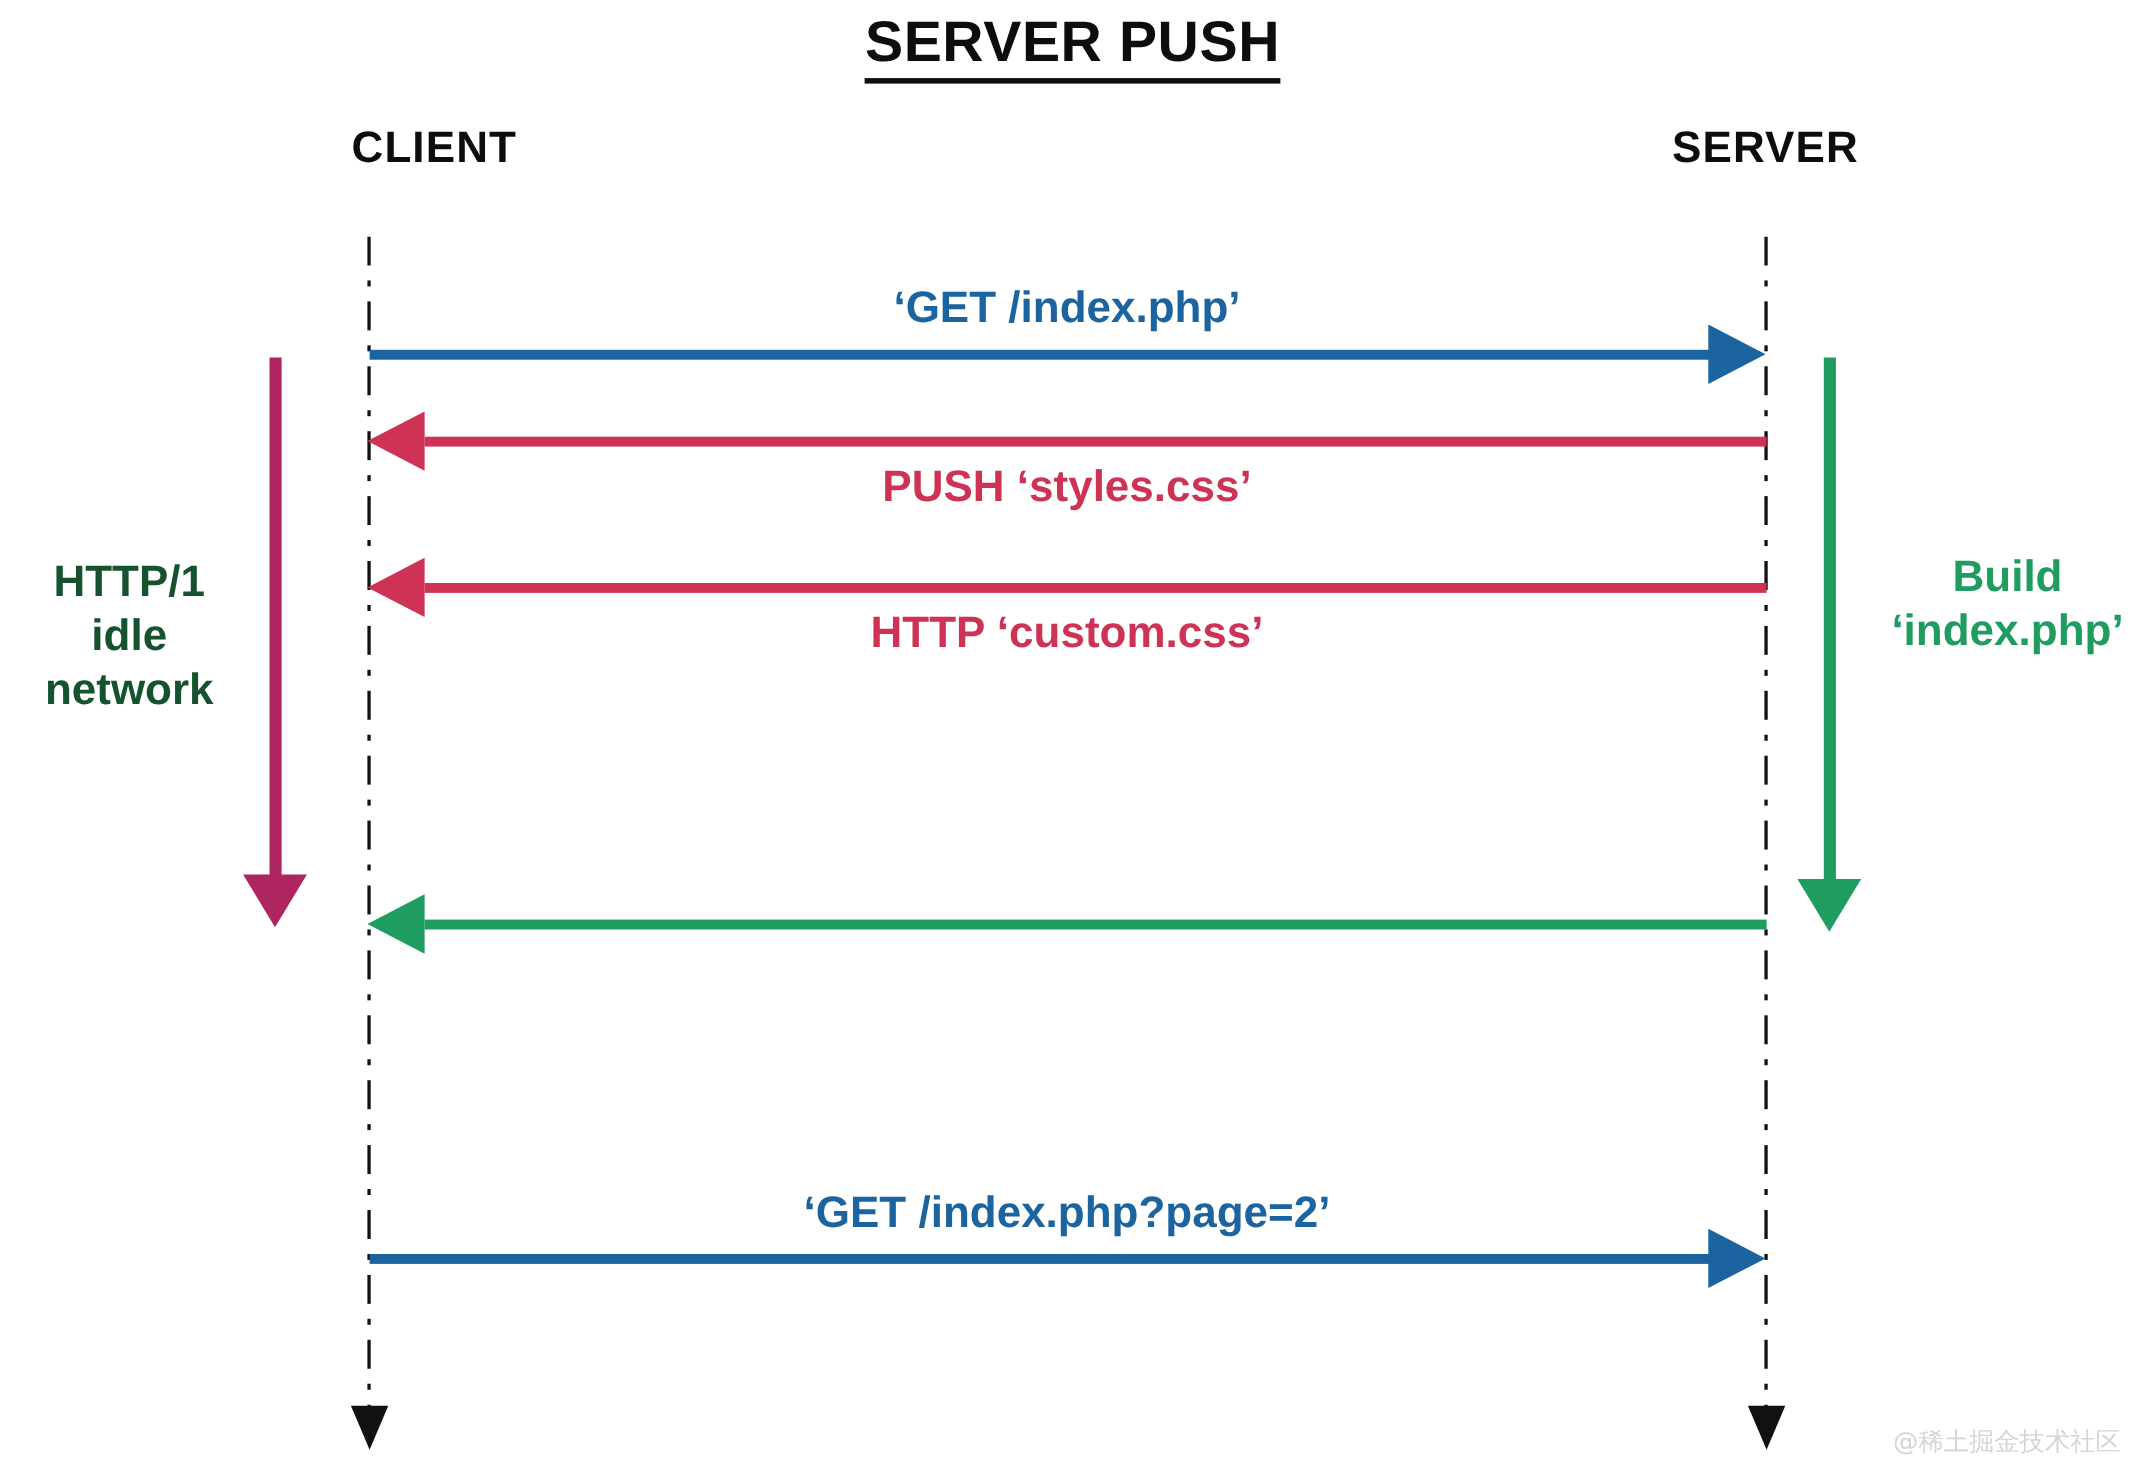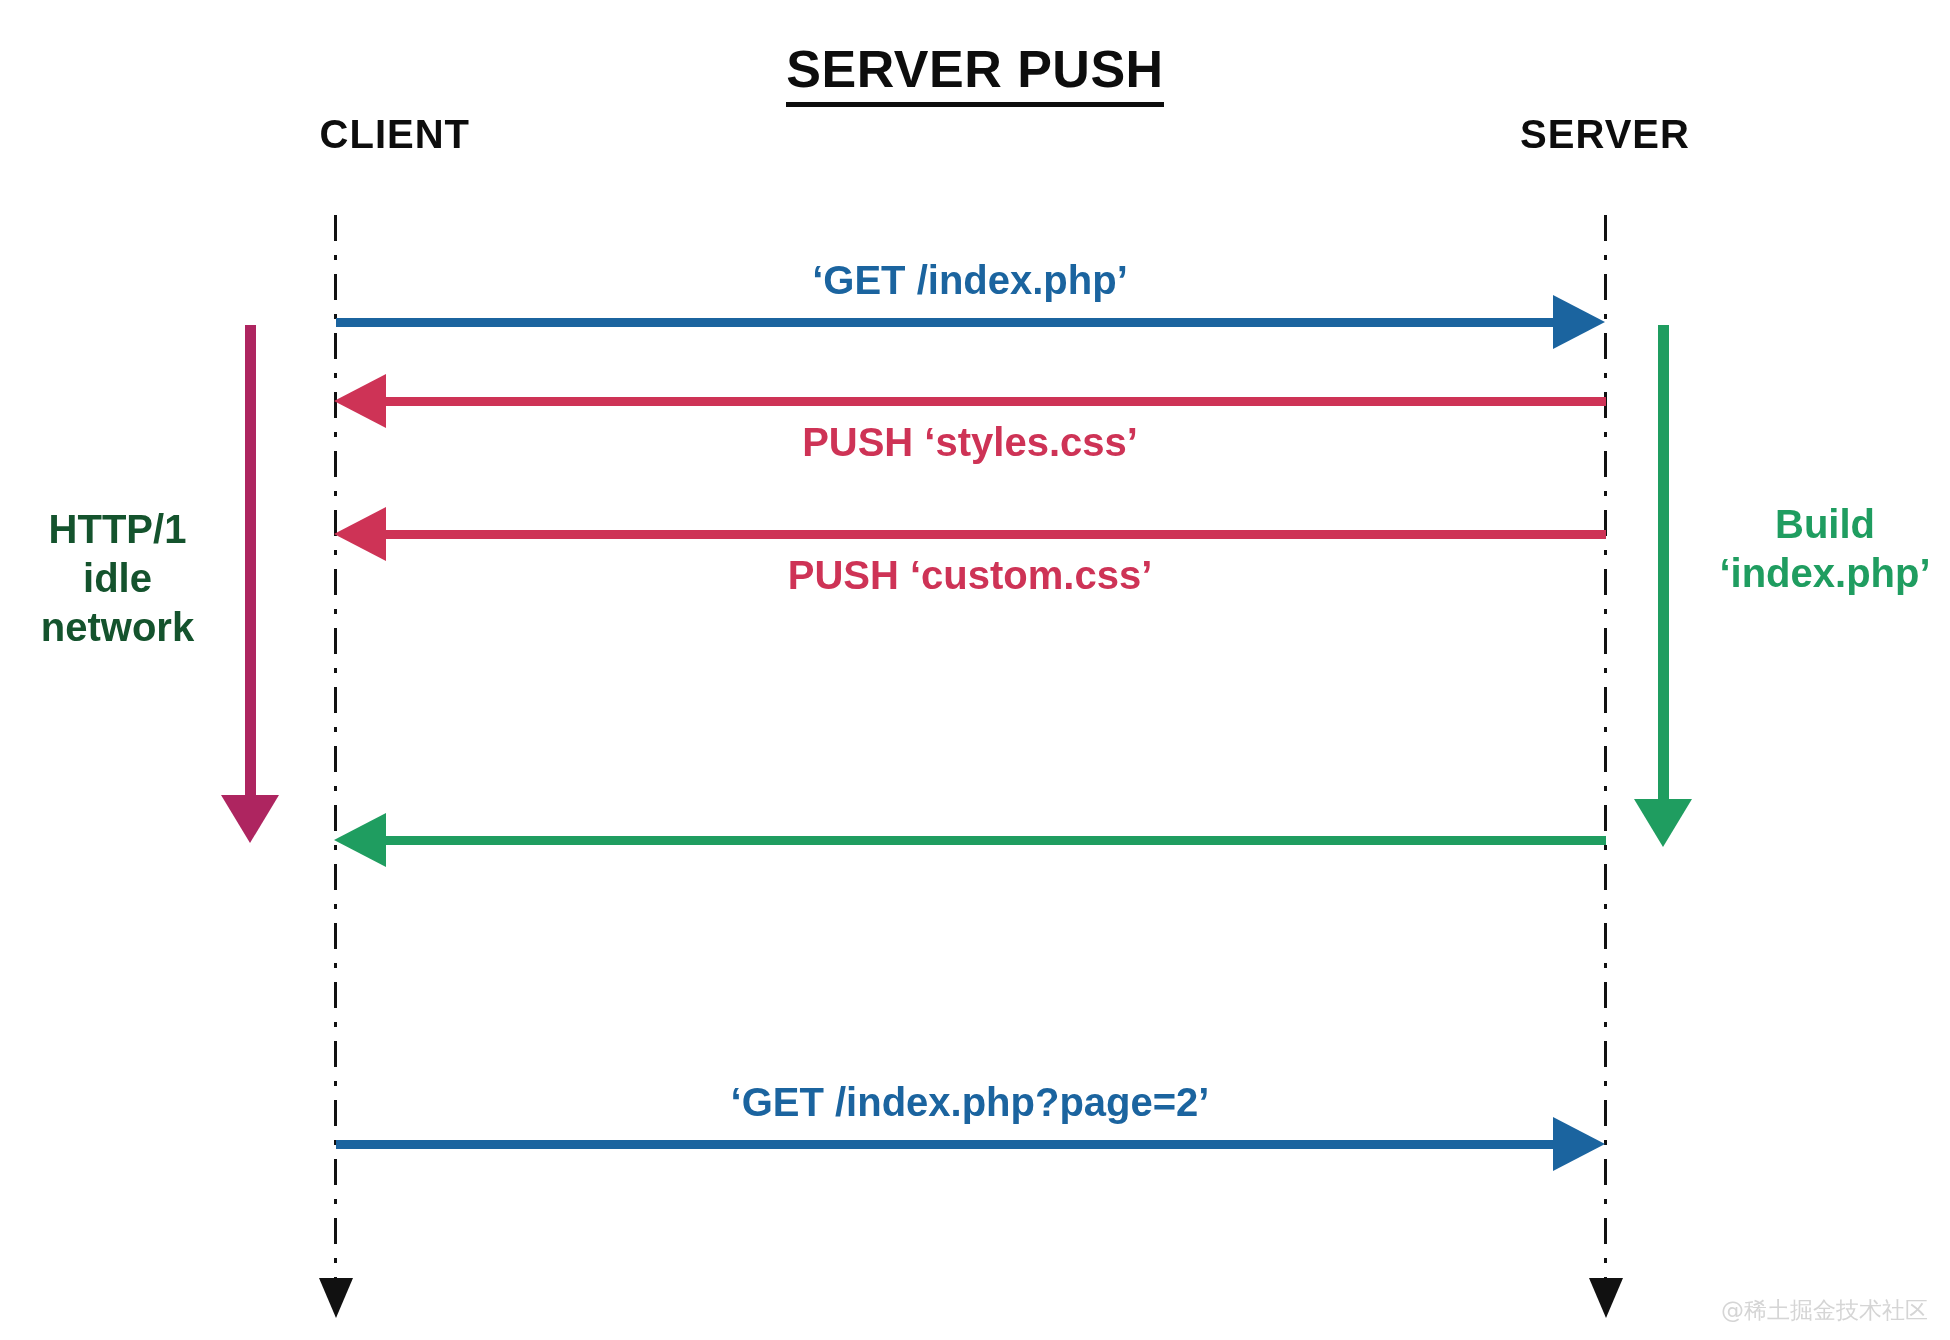--- a/index.html
+++ b/index.html
@@ -13,21 +13,21 @@
     height: 1340px;
     background: #ffffff;
     font-family: "Liberation Sans", sans-serif;
     overflow: hidden;
   }
 
   
   #title {
     position: absolute;
     left: 0;
-    top: 39px;
+    top: 8px;
     width: 1950px;
     text-align: center;
     font-size: 52px;
     font-weight: bold;
     color: #0d0d0d;
     letter-spacing: 0.5px;
   }
   #title span.u {
     border-bottom: 5px solid #0d0d0d;
     padding-bottom: 4px;
@@ -188,21 +188,21 @@
   <div class="msg-label lbl-blue" style="left:410px; top:258px; width:1120px;">‘GET /index.php’</div>
   <div class="msg-line blue-line" style="left:336px; top:318px; width:1218px;"></div>
   <div class="msg-head right blue-head-right" style="left:1553px; top:295px;"></div>
 
   <div class="msg-line red-line" style="left:386px; top:397px; width:1220px;"></div>
   <div class="msg-head left red-head-left" style="left:334px; top:374px;"></div>
   <div class="msg-label lbl-red" style="left:410px; top:420px; width:1120px;">PUSH ‘styles.css’</div>
 
   <div class="msg-line red-line" style="left:386px; top:530px; width:1220px;"></div>
   <div class="msg-head left red-head-left" style="left:334px; top:507px;"></div>
-  <div class="msg-label lbl-red" style="left:410px; top:553px; width:1120px;">PUSH ‘custom.css’</div>
+  <div class="msg-label lbl-red" style="left:410px; top:553px; width:1120px;">HTTP ‘custom.css’</div>
 
   <div class="msg-line green-line" style="left:386px; top:836px; width:1220px;"></div>
   <div class="msg-head left green-head-left" style="left:334px; top:813px;"></div>
 
   <div class="msg-label lbl-blue" style="left:410px; top:1080px; width:1120px;">‘GET /index.php?page=2’</div>
   <div class="msg-line blue-line" style="left:336px; top:1140px; width:1218px;"></div>
   <div class="msg-head right blue-head-right" style="left:1553px; top:1117px;"></div>
 
   <div id="watermark">@稀土掘金技术社区</div>
 

